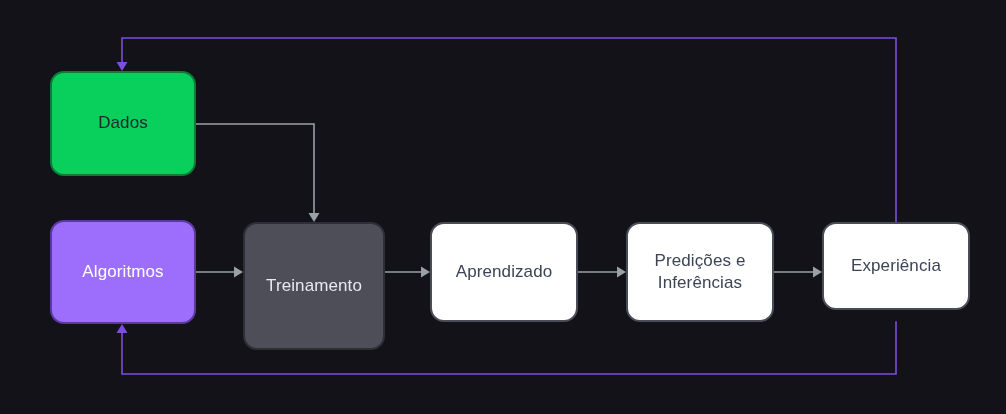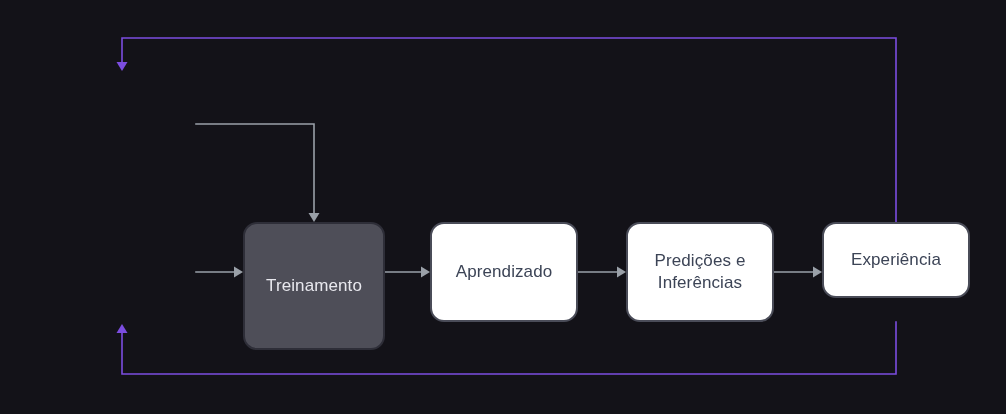--- a/index.html
+++ b/index.html
@@ -98,32 +98,38 @@
       <g>
         <polyline points="896,222 896,38 122,38 122,63" fill="none" stroke="#7C4DE0" stroke-width="1.6" stroke-linecap="square" stroke-linejoin="miter"></polyline>
         <polygon points="122,71 116.5,62 127.5,62" fill="#7C4DE0"></polygon>
       </g>
       <g>
         <polyline points="896,322 896,374 122,374 122,332" fill="none" stroke="#7C4DE0" stroke-width="1.6" stroke-linecap="square" stroke-linejoin="miter"></polyline>
         <polygon points="122,324 116.5,333 127.5,333" fill="#7C4DE0"></polygon>
       </g>
     </svg>
 
+  <div class="node green" style="left:50px; top:71px; width:146px; height:105px;">
+    <span class="node-label">Dados</span>
+  </div>
 
+  <div class="node purple" style="left:50px; top:220px; width:146px; height:104px;">
+    <span class="node-label">Algoritmos</span>
+  </div>
 
   <div class="node dark" style="left:243px; top:222px; width:142px; height:128px;">
     <span class="node-label">Treinamento</span>
   </div>
 
   <div class="node white" style="left:430px; top:222px; width:148px; height:100px;">
     <span class="node-label">Aprendizado</span>
   </div>
 
   <div class="node white" style="left:626px; top:222px; width:148px; height:100px;">
     <span class="node-label">Predições e
 Inferências</span>
   </div>
 
-  <div class="node white" style="left:822px; top:222px; width:148px; height:76px;">
+  <div class="node white" style="left:822px; top:222px; width:148px; height:88px;">
     <span class="node-label">Experiência</span>
   </div>
 
 </div>
 
 </body></html>

